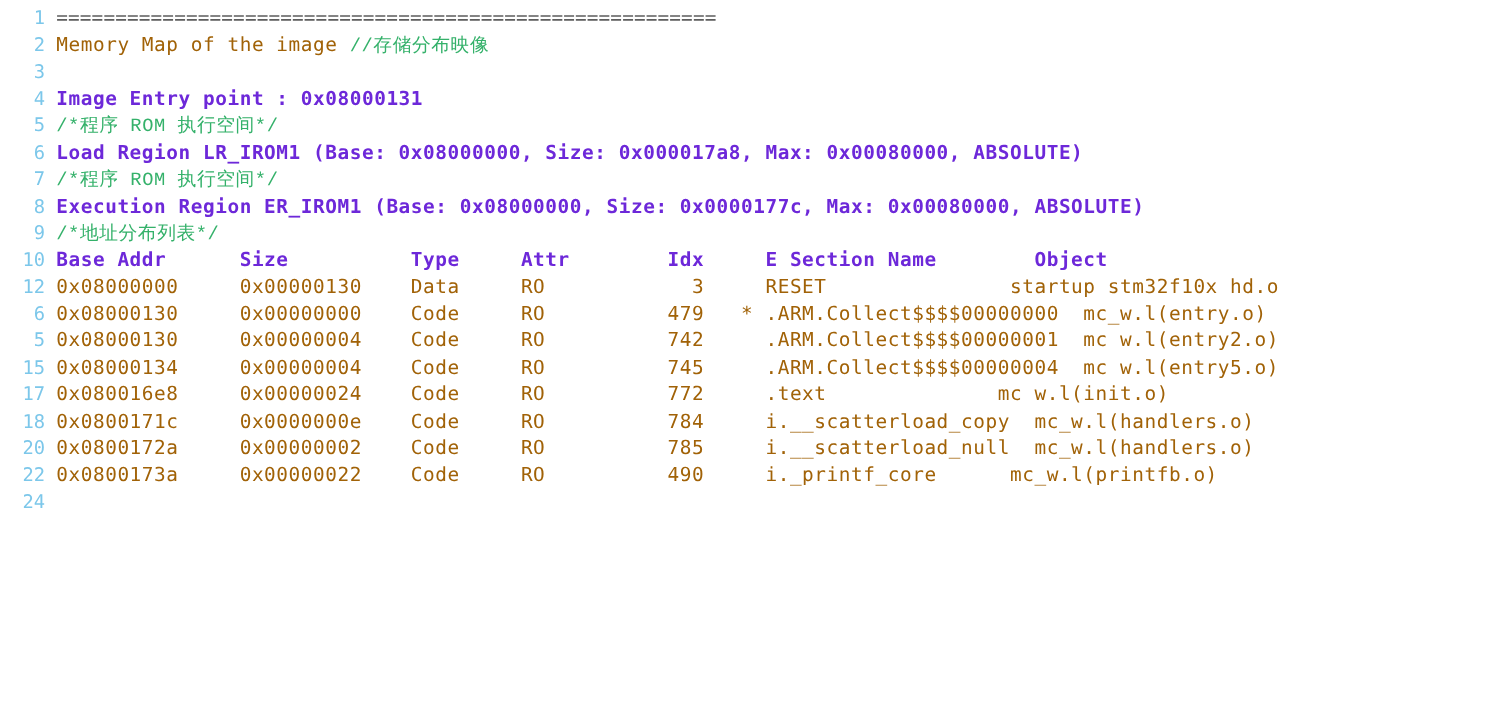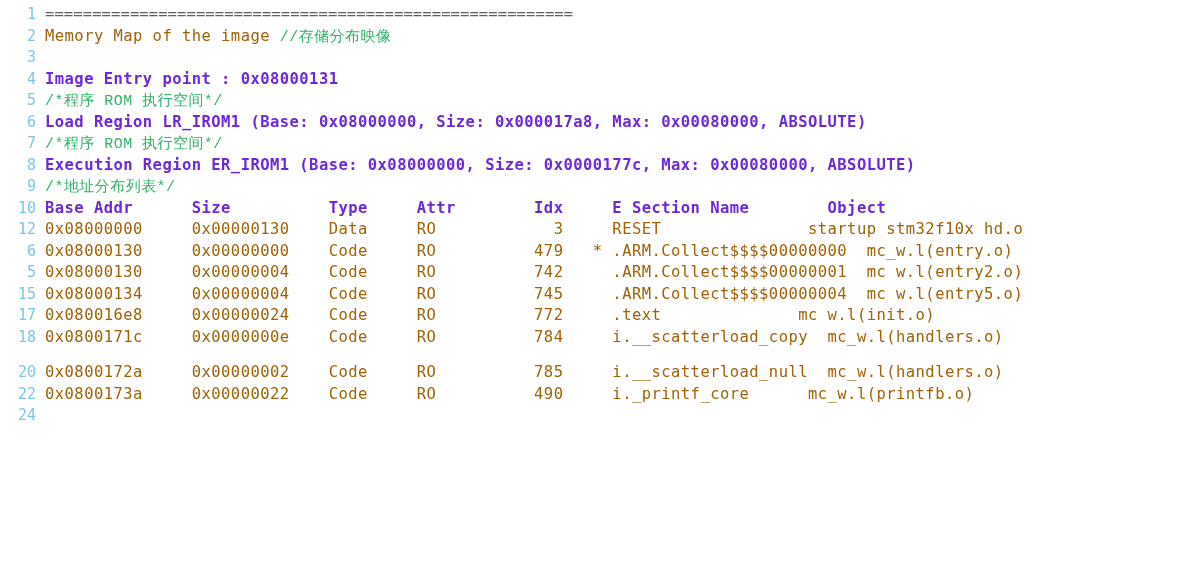--- a/index.html
+++ b/index.html
@@ -18,21 +18,21 @@
   }
   .line {
     display: flex;
     align-items: baseline;
     height: 21.5px;
     white-space: pre;
     font-size: 15.5px;
     line-height: 21.5px;
   }
   .line.gap-before {
-    margin-top: 14px;
+    margin-top: 0;
   }
   .gutter {
     width: 36px;
     min-width: 36px;
     text-align: right;
     padding-right: 9px;
     color: #7cc7ea;
     font-size: 15px;
     letter-spacing: 0px;
     user-select: none;

